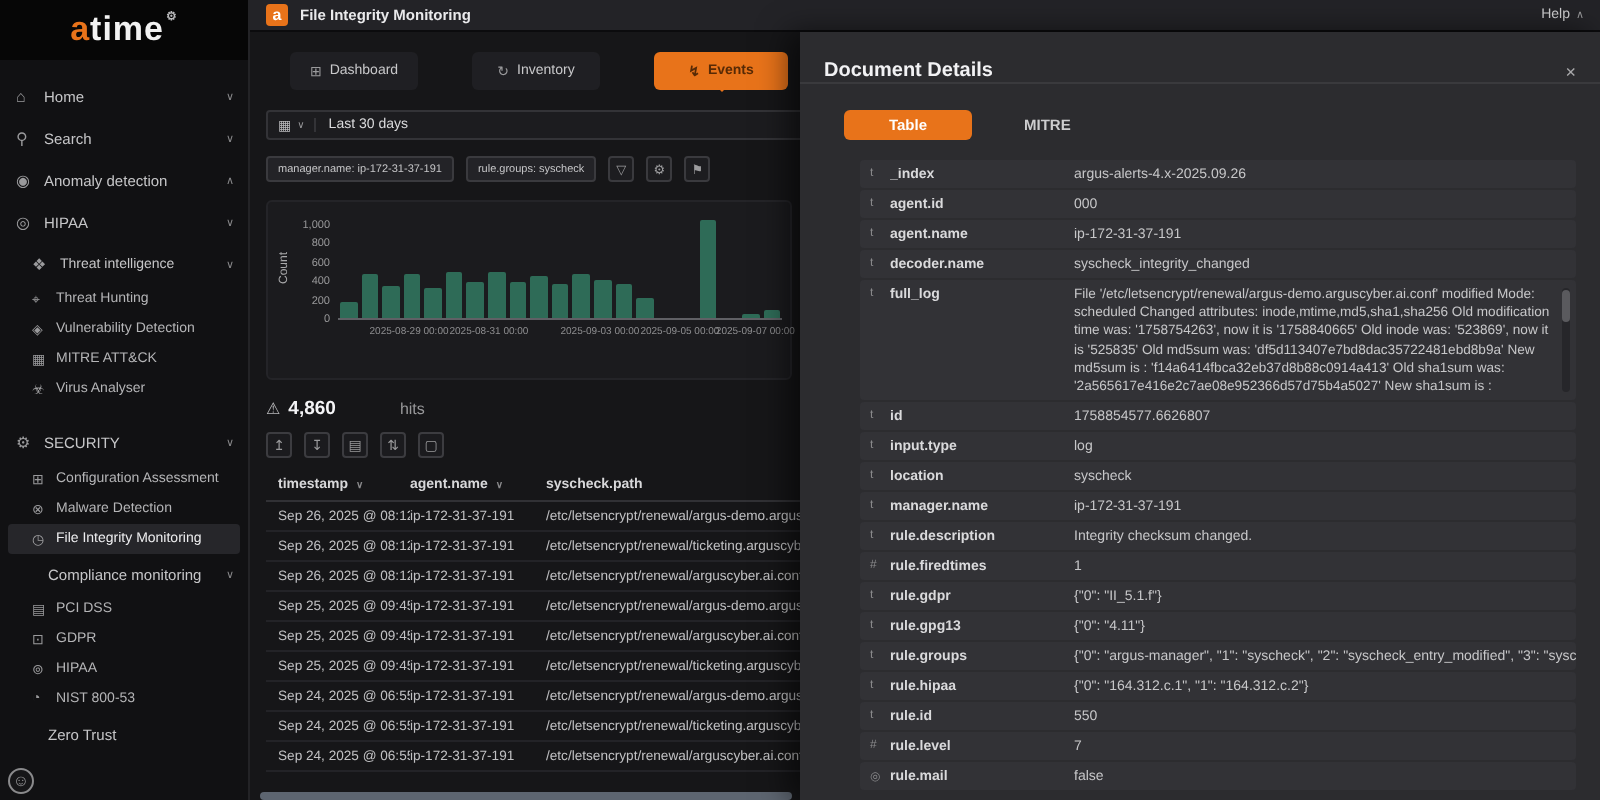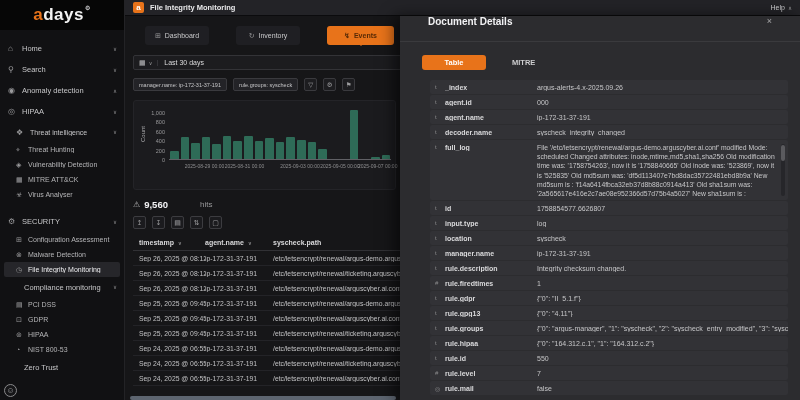--- a/index.html
+++ b/index.html
@@ -72,21 +72,21 @@
   .etable { margin:7px 0 0 8px; width:640px; }
   .thead { display:grid; grid-template-columns:66px 68px 1fr; padding:3px 0 4px 6px; border-bottom:1px solid #313135; font-size:7px; font-weight:bold; color:#d8d8da; }
   .th { display:flex; align-items:center; gap:4px; }
   .th .sort { color:#8a8a8c; font-size:5px; }
   .trow { display:grid; grid-template-columns:66px 68px 1fr; padding:4px 0 3px 6px; border-bottom:1px solid #232327; font-size:6.8px; color:#c2c2c4; }
   .trow > span { overflow:hidden; white-space:nowrap; }
   .hscroll { position:absolute; left:5px; bottom:0; width:266px; height:4px; background:#5d6570; border-radius:2px; }
 
   
   .docpanel { position:absolute; left:400px; top:16px; width:400px; height:384px; background:#2c2c2f; box-shadow:-6px 0 14px rgba(0,0,0,.55); z-index:10; }
-  .dp-header { height:26px; display:flex; align-items:flex-start; padding:0 28px; border-bottom:1px solid #3a3a3d; }
+  .dp-header { height:26px; display:flex; align-items:flex-end; padding:0 12px; border-bottom:1px solid #3a3a3d; }
   .dp-title { flex:1; font-size:10px; font-weight:bold; color:#f2f2f4; }
   .dp-close { color:#a8a8aa; font-size:9px; cursor:pointer; }
   .dp-tabs { display:flex; align-items:center; gap:26px; padding:13px 0 8px 22px; }
   .dp-tab { font-size:7.5px; font-weight:bold; color:#cdcdcf; cursor:pointer; }
   .dp-tab.active { background:#e8731a; color:#fff; width:64px; height:15px; border-radius:3px; display:flex; align-items:center; justify-content:center; }
   .dp-rows { padding:2px 12px 0 30px; }
   .frow { position:relative; display:grid; grid-template-columns:10px 92px 1fr; align-items:center; background:#323236; border-radius:2px; margin-bottom:1px; height:14px; padding-left:5px; font-size:7px; }
   .ficon { color:#8b8b8d; font-size:6px; }
   .fkey { color:#dadadc; font-weight:bold; overflow:hidden; white-space:nowrap; }
   .fval { color:#c7c7c9; overflow:hidden; white-space:nowrap; }
@@ -97,21 +97,21 @@
   .frow.tall::after  { content:""; position:absolute; right:3px; top:5px; height:16px; width:4px; background:#5a5a5e; border-radius:2px; }
 </style>
 </head>
 <body>
 
 <div class="app">
 
   <aside class="sidebar">
     <div class="logo">
       <span class="logo-a">a</span>
-        <span>days</span>
+        <span>time</span>
         <span class="logo-mark">⚙</span>
     </div>
     <nav class="nav">
 
         <div class="nav-item top">
           <span class="nav-icon">⌂</span>
           <span class="nav-label">Home</span>
           <span class="nav-chev">∨</span>
         </div>
 
@@ -308,21 +308,21 @@
               <div class="xtick" style="left: 59%;">2025-09-03 00:00</div>
               <div class="xtick" style="left: 77%;">2025-09-05 00:00</div>
               <div class="xtick" style="left: 94%;">2025-09-07 00:00</div>
             </div>
         </div>
       </div>
     </div>
 
     <div class="hitsrow">
       <span class="warn">⚠</span>
-      <span class="hits-count">9,560</span>
+      <span class="hits-count">4,860</span>
       <span class="hits-label">hits</span>
     </div>
 
     <div class="toolsrow">
 
         <div class="tbtn">↥</div>
 
         <div class="tbtn">↧</div>
 
         <div class="tbtn">▤</div>

